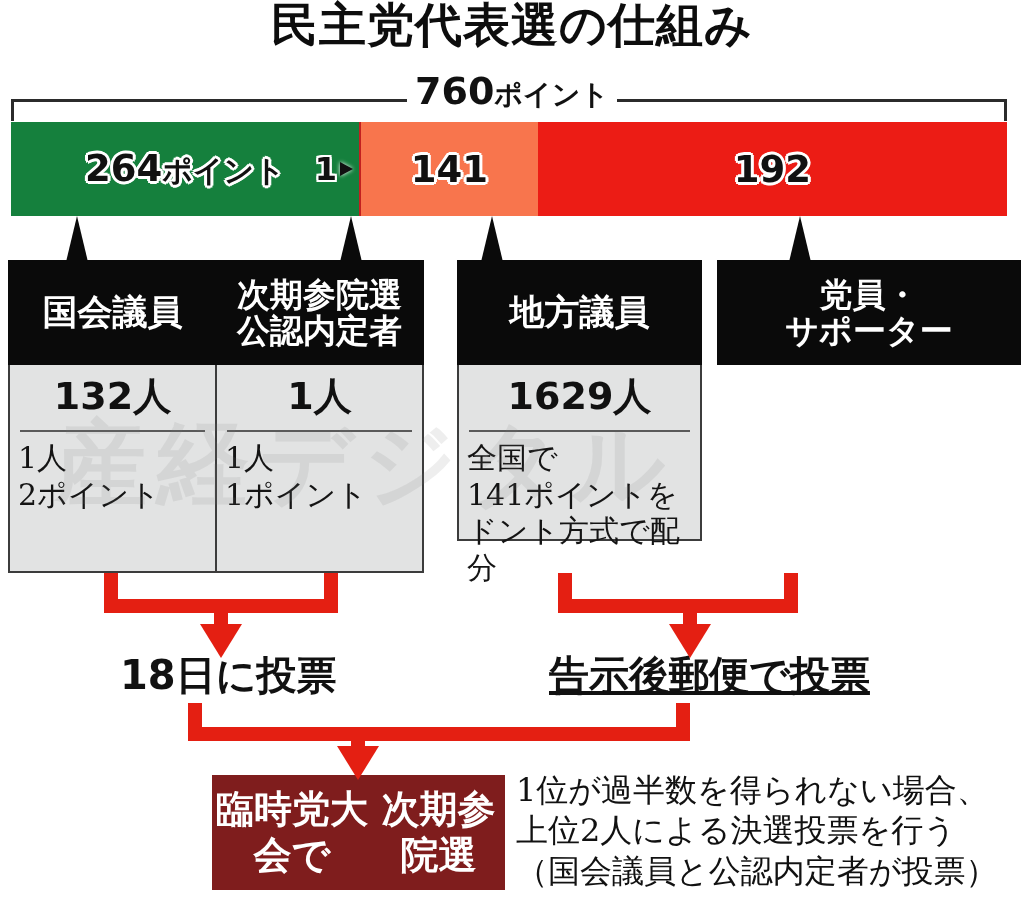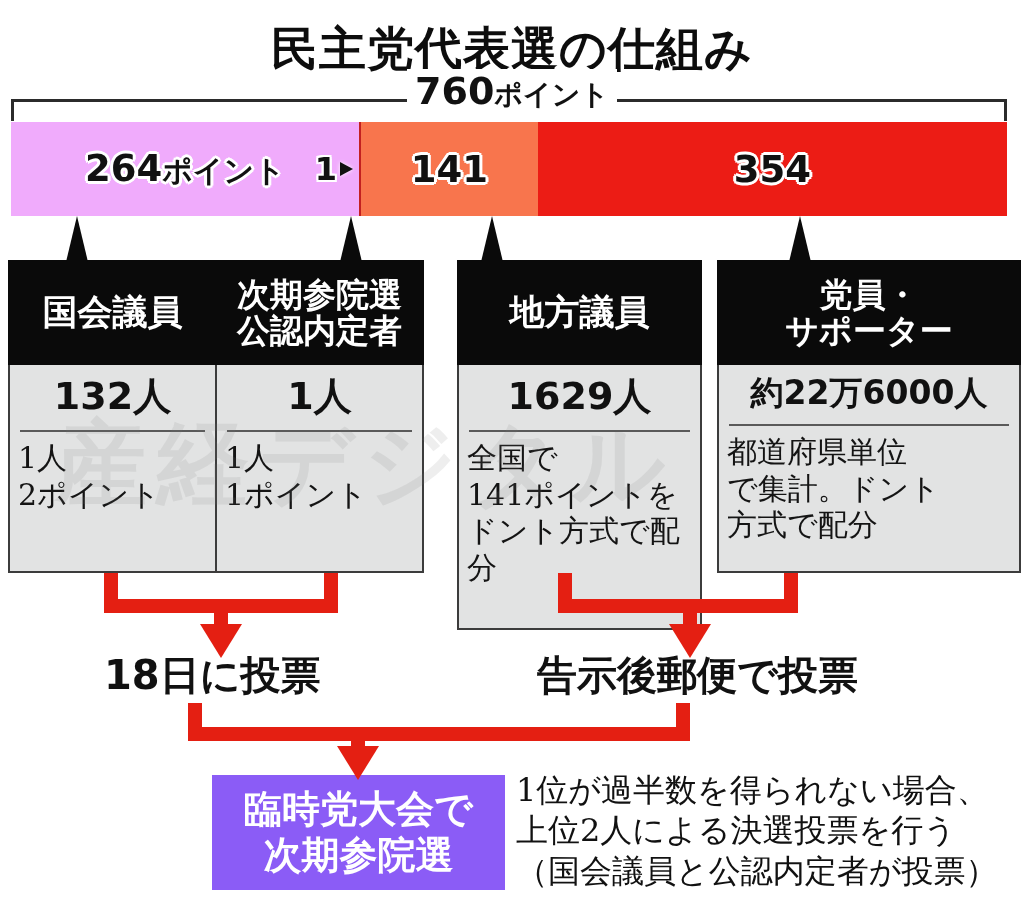--- a/index.html
+++ b/index.html
@@ -7,21 +7,21 @@
     width:1024px;height:909px;
     background:#ffffff;
     font-family:"DejaVu Sans","Liberation Sans",sans-serif;
     overflow:hidden;
     position:relative;
   }
   #stage{position:absolute;left:0;top:0;width:1024px;height:909px;}
 
   
   .title{
-    position:absolute;left:0;top:24px;width:1024px;
+    position:absolute;left:0;top:0;width:1024px;
     text-align:center;
     font-size:47px;font-weight:bold;color:#0d0d0d;
     letter-spacing:1px;
     line-height:1.05;
   }
   .subtitle{
     position:absolute;left:0;top:72px;width:1024px;
     text-align:center;
     font-size:38px;font-weight:bold;color:#111;
     line-height:1;
@@ -42,21 +42,21 @@
 
   
   .bar{
     position:absolute;left:11px;top:122px;width:996px;height:94px;
     display:flex;
   }
   .seg{
     position:relative;height:100%;
     display:flex;align-items:center;justify-content:center;
   }
-  .seg.s1{background:#f0abfc;}
+  .seg.s1{background:#15803d;}
   .seg.s2{background:#f8754d;border-left:2px solid #c32020;}
   .seg.s3{background:#ec1c15;}
   .seglabel{
     font-size:37px;font-weight:bold;color:#111;
     text-shadow:
       2px 0 0 #fff,-2px 0 0 #fff,0 2px 0 #fff,0 -2px 0 #fff,
       2px 2px 0 #fff,-2px 2px 0 #fff,2px -2px 0 #fff,-2px -2px 0 #fff,
       3px 0 0 #fff,-3px 0 0 #fff,0 3px 0 #fff,0 -3px 0 #fff;
     white-space:nowrap;
   }
@@ -130,22 +130,22 @@
   
   .votelabel{
     position:absolute;
     font-size:40px;font-weight:bold;color:#111;
     white-space:nowrap;
   }
 
   
   .finalbox{
     position:absolute;left:212px;top:775px;width:293px;height:115px;
-    background:#8b5cf6;
-    display:flex;flex-direction:column;
+    background:#7f1d1d;
+    display:flex;flex-direction:row;
     align-items:center;justify-content:center;
     color:#ffffff;
     font-size:38px;font-weight:bold;
     line-height:1.2;
     text-align:center;
   }
   .finaltext{
     position:absolute;left:516px;top:770px;width:505px;
     font-size:32px;color:#111;line-height:1.26;
     font-family:"DejaVu Serif","Liberation Serif",serif;
@@ -188,21 +188,21 @@
         <span class="arrowhead"></span>
       </div>
     </div>
     <div class="seg s2" style="width:17.8%">
       <div class="seglabel">
         <span>141</span><span class="unit"></span>
       </div>
     </div>
     <div class="seg s3" style="width:47.2%">
       <div class="seglabel">
-        <span>354</span><span class="unit"></span>
+        <span>192</span><span class="unit"></span>
       </div>
     </div>
   </div>
 
   <div class="spike" style="left:66px;top:216px;border-left:11px solid transparent;border-right:11px solid transparent;border-bottom:46px solid #0a0a0a;"></div>
   <div class="spike" style="left:340px;top:216px;border-left:11px solid transparent;border-right:11px solid transparent;border-bottom:46px solid #0a0a0a;"></div>
   <div class="spike" style="left:481px;top:216px;border-left:11px solid transparent;border-right:11px solid transparent;border-bottom:46px solid #0a0a0a;"></div>
   <div class="spike" style="left:789px;top:216px;border-left:11px solid transparent;border-right:11px solid transparent;border-bottom:46px solid #0a0a0a;"></div>
 
   <div class="wm">産経デジタル</div>
@@ -223,55 +223,48 @@
     <div class="body" style="height:208px;">
       <div class="count">1人</div>
       <div class="rule"></div>
       <div class="note" style="white-space:pre-line;">1人
 1ポイント</div>
     </div>
   </div>
 
   <div class="cbox" style="left:457px;width:245px;">
     <div class="hdr" style="height:105px;">地方議員</div>
-    <div class="body" style="height:265px;">
+    <div class="body" style="height:176px;">
       <div class="count">1629人</div>
       <div class="rule"></div>
       <div class="note" style="white-space:pre-line;">全国で
 141ポイントを
 ドント方式で配分</div>
     </div>
   </div>
 
   <div class="cbox" style="left:717px;width:304px;">
     <div class="hdr two" style="height:105px;white-space:pre-line;">党員・
 サポーター</div>
-    <div class="body" style="height:208px;">
-      <div class="count small">約22万6000人</div>
-      <div class="rule"></div>
-      <div class="note" style="white-space:pre-line;">都道府県単位
-で集計。ドント
-方式で配分</div>
-    </div>
   </div>
 
   <div class="rline" style="left:104px;top:573px;width:14px;height:40px;"></div>
   <div class="rline" style="left:324px;top:573px;width:14px;height:40px;"></div>
   <div class="rline" style="left:104px;top:599px;width:234px;height:14px;"></div>
   <div class="rline" style="left:214px;top:599px;width:14px;height:32px;"></div>
   <div class="rarrow" style="left:200px;top:624px;"></div>
 
   <div class="rline" style="left:558px;top:573px;width:14px;height:40px;"></div>
   <div class="rline" style="left:784px;top:573px;width:14px;height:40px;"></div>
   <div class="rline" style="left:558px;top:599px;width:240px;height:14px;"></div>
   <div class="rline" style="left:683px;top:599px;width:14px;height:32px;"></div>
   <div class="rarrow" style="left:669px;top:624px;"></div>
 
-  <div class="votelabel" style="left:104px;top:648px;">18日に投票</div>
-  <div class="votelabel" style="left:537px;top:648px;">告示後郵便で投票</div>
+  <div class="votelabel" style="left:120px;top:648px;">18日に投票</div>
+  <div class="votelabel" style="left:549px;top:648px;text-decoration:underline;">告示後郵便で投票</div>
 
   <div class="rline" style="left:188px;top:703px;width:14px;height:38px;"></div>
   <div class="rline" style="left:676px;top:703px;width:14px;height:38px;"></div>
   <div class="rline" style="left:188px;top:727px;width:502px;height:14px;"></div>
   <div class="rline" style="left:351px;top:727px;width:14px;height:26px;"></div>
   <div class="rarrow" style="left:337px;top:746px;"></div>
 
   <div class="finalbox">
     <div>臨時党大会で</div>
     <div>次期参院選</div>

